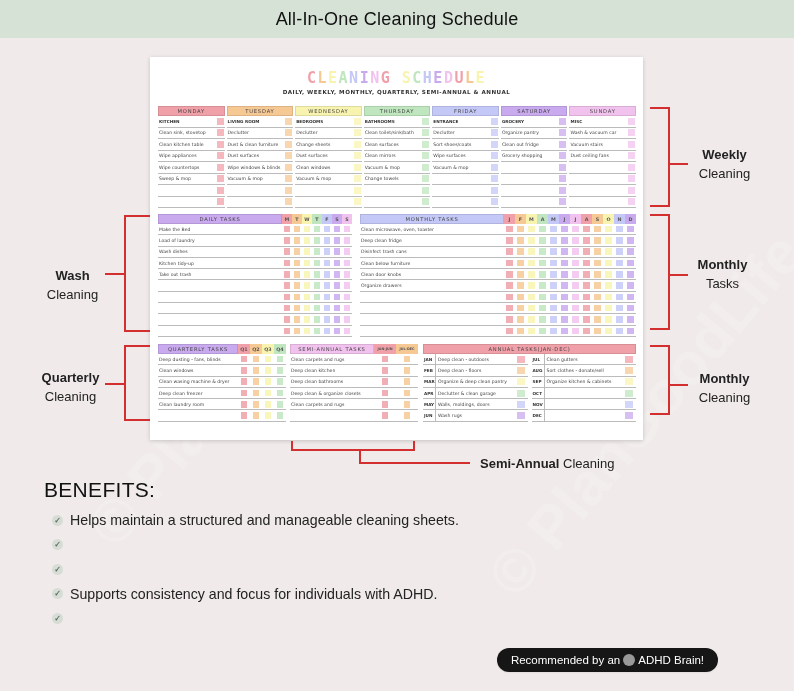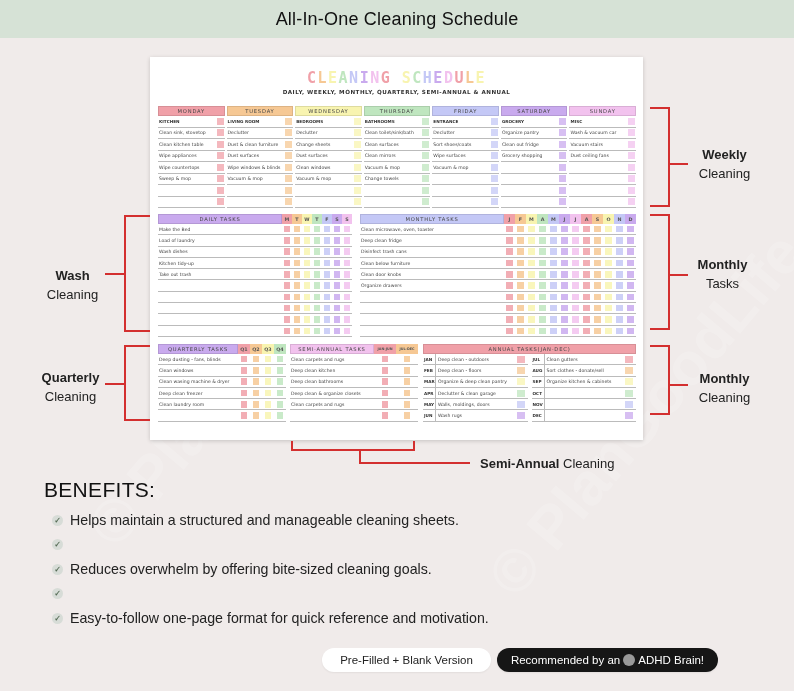--- a/index.html
+++ b/index.html
@@ -1260,31 +1260,29 @@
 <div class="blist" id="blist">
     <div class="bitem">
       <span class="check">✓</span>
       <span>Helps maintain a structured and manageable cleaning sheets.</span>
     </div>
     <div class="bitem">
       <span class="check">✓</span>
     </div>
     <div class="bitem">
       <span class="check">✓</span>
-      <span>Reduces overwhelm by offering bite-sized cleaning goals.</span>
+    </div>
+    <div class="bitem">
+      <span class="check">✓</span>
+      <span>Supports consistency and focus for individuals with ADHD.</span>
     </div>
     <div class="bitem">
       <span class="check">✓</span>
     </div>
-    <div class="bitem">
-      <span class="check">✓</span>
-      <span>Easy-to-follow one-page format for quick reference and motivation.</span>
-    </div>
   </div>
 
 <div class="pills">
-  <div class="pill" style="left:322px;width:169px;">Pre-Filled + Blank Version</div>
   <div class="pill dark" style="left:497px;width:221px;">
     <span>Recommended by an</span>
       <span class="brain"></span>
       <span>ADHD Brain!</span>
   </div>
 </div>
 
 </body></html>

